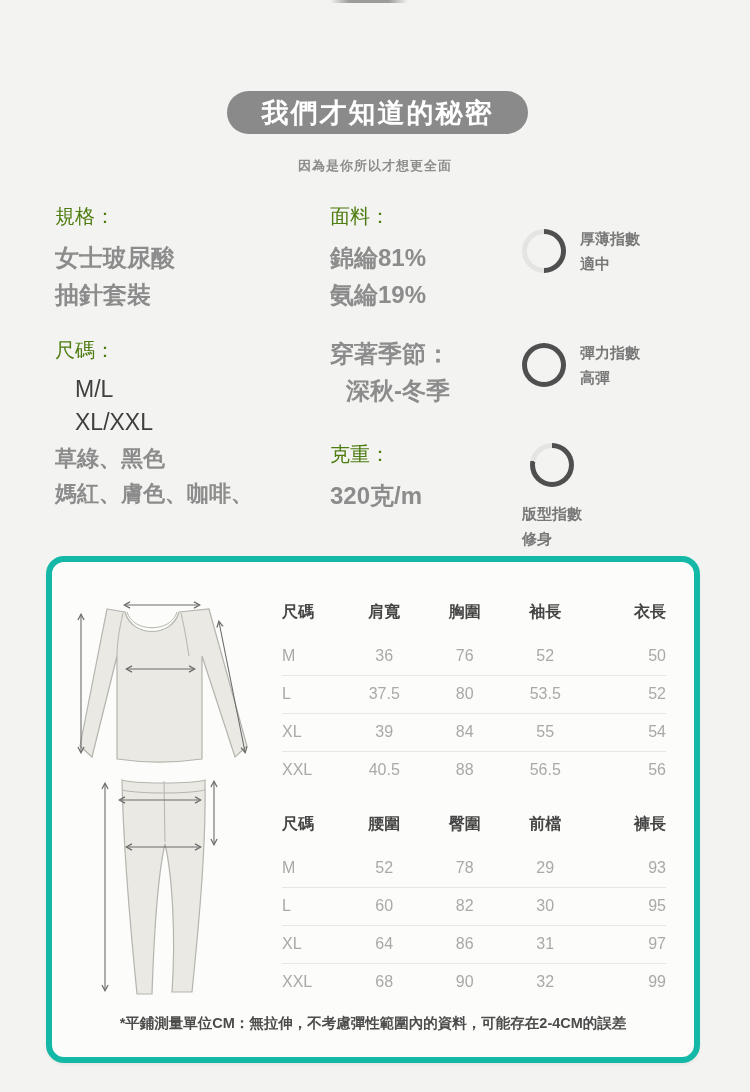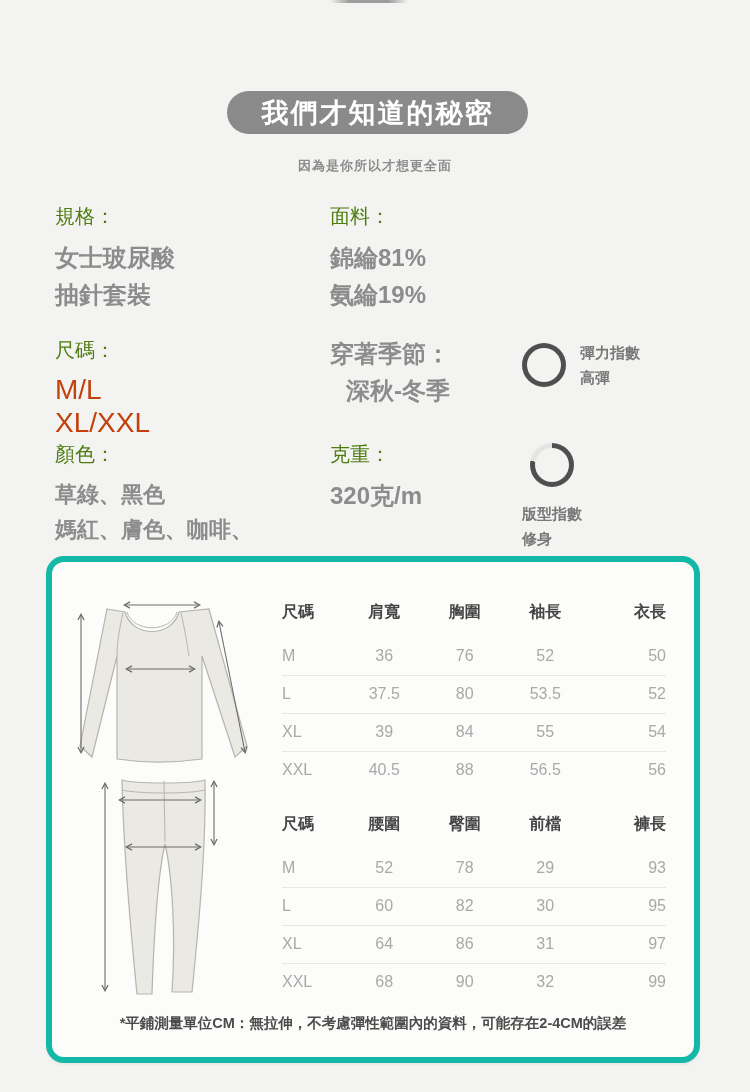--- a/index.html
+++ b/index.html
@@ -24,21 +24,21 @@
   }
   .subtitle {
     position: absolute; left: 0; top: 157px; width: 750px;
     text-align: center; font-size: 13px; font-weight: bold;
     color: #8d8d8d; letter-spacing: 1px;
   }
   .spec-cell { position: absolute; }
   .spec-label { font-size: 20px; font-weight: normal; color: #4d7c0f; margin-bottom: 9px; }
   .spec-big   { font-size: 24px; font-weight: bold; color: #8c8c8c; line-height: 37px; }
   .spec-med   { font-size: 22px; font-weight: bold; color: #8c8c8c; line-height: 35px; }
-  .spec-latin { font-size: 28px; font-weight: 400; color: #c2410c; line-height: 33px; }
+  .spec-latin { font-size: 23px; font-weight: 400; color: #404040; line-height: 33px; margin-left: 20px; }
   .indicator { position: absolute; display: flex; align-items: center; gap: 14px; }
   .ring { width: 44px; height: 44px; border-radius: 50%; position: relative; flex: 0 0 auto; }
   .ring::after {
     content: ""; position: absolute; inset: 5px; border-radius: 50%;
     background: var(--page-bg);
   }
   .ind-text div { font-size: 15px; font-weight: bold; color: #787878; line-height: 25px; }
   .card {
     position: absolute; left: 46px; top: 556px; width: 654px; height: 507px;
     background: #fcfcfa; border: 6px solid #14b8a6; border-radius: 18px;
@@ -75,40 +75,46 @@
   <div class="spec-cell" style="left:55px; top:203px;">
     <div class="spec-label">規格：</div>
     <div class="spec-big">女士玻尿酸</div>
     <div class="spec-big">抽針套裝</div>
   </div>
   <div class="spec-cell" style="left:330px; top:203px;">
     <div class="spec-label">面料：</div>
     <div class="spec-big">錦綸81%</div>
     <div class="spec-big">氨綸19%</div>
   </div>
+  <div class="indicator" style="left:522px; top:226px;">
+    <div class="ring" style="background: conic-gradient(rgb(79, 79, 79) 0deg, rgb(79, 79, 79) 50%, rgb(228, 228, 226) 50%, rgb(228, 228, 226) 100%);"></div>
+    <div class="ind-text">
+      <div>厚薄指數</div>
+      <div>適中</div>
+    </div>
+  </div>
 
   <div class="spec-cell" style="left:55px; top:337px;">
     <div class="spec-label">尺碼：</div>
     <div class="spec-latin">M/L</div>
     <div class="spec-latin">XL/XXL</div>
   </div>
   <div class="spec-cell" style="left:330px; top:335px;text-align:right;">
     <div class="spec-big">穿著季節：</div>
     <div class="spec-big">深秋-冬季</div>
   </div>
   <div class="indicator" style="left:522px; top:340px;align-items:center;">
     <div class="ring" style="background: conic-gradient(rgb(79, 79, 79) 0deg, rgb(79, 79, 79) 100%, rgb(228, 228, 226) 100%, rgb(228, 228, 226) 100%);"></div>
     <div class="ind-text">
       <div>彈力指數</div>
       <div>高彈</div>
     </div>
   </div>
 
   <div class="spec-cell" style="left:55px; top:441px;">
-    <div class="spec-label">顏色：</div>
     <div class="spec-med">草綠、黑色</div>
     <div class="spec-med">媽紅、膚色、咖啡、</div>
   </div>
   <div class="spec-cell" style="left:330px; top:441px;">
     <div class="spec-label">克重：</div>
     <div class="spec-big">320克/m</div>
   </div>
   <div class="indicator" style="left:522px; top:443px;flex-direction:column;">
     <div class="ring" style="background: conic-gradient(rgb(79, 79, 79) 0deg, rgb(79, 79, 79) 78%, rgb(228, 228, 226) 78%, rgb(228, 228, 226) 100%);"></div>
     <div class="ind-text">

